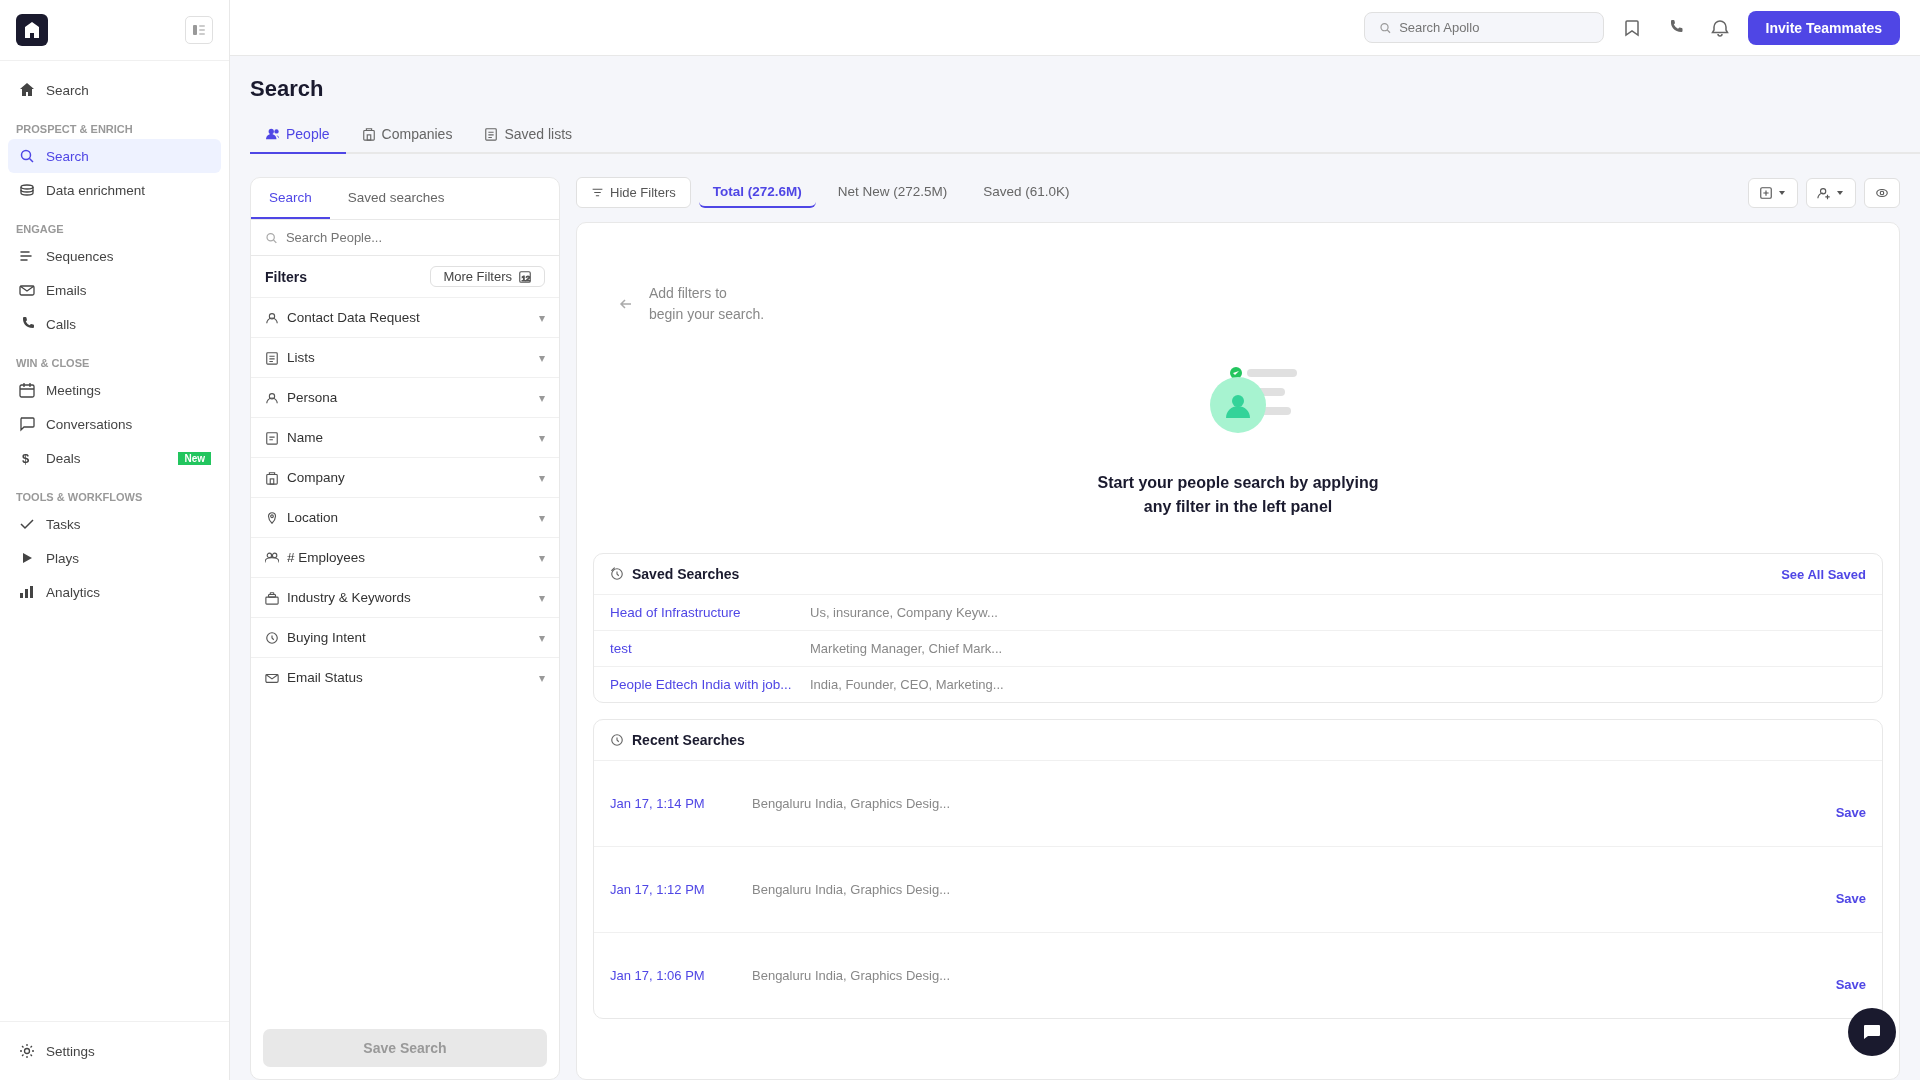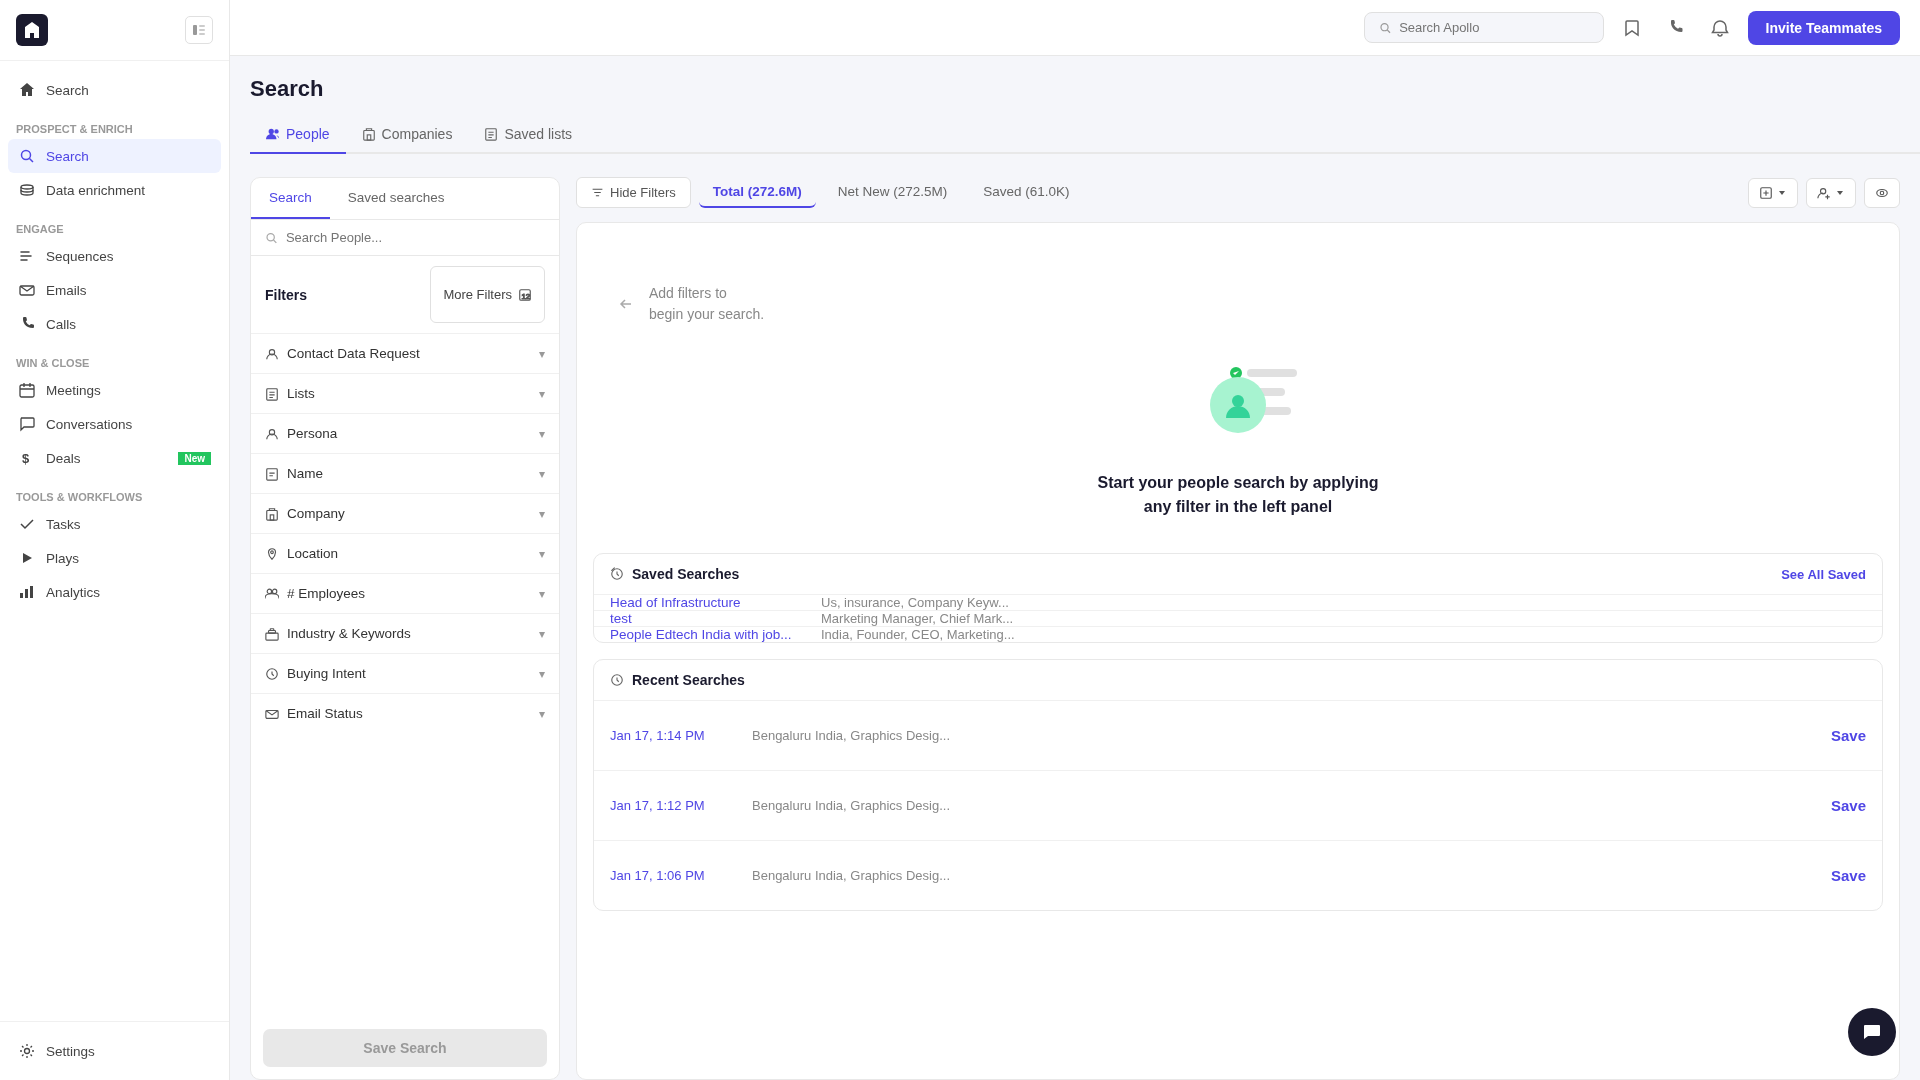--- a/index.html
+++ b/index.html
@@ -47,21 +47,21 @@
 
     
     .filters-panel { width: 310px; background: #fff; border: 1px solid #e8e8e8; border-radius: 10px; display: flex; flex-direction: column; margin-right: 16px; overflow: hidden; flex-shrink: 0; }
     .filters-header { display: flex; gap: 0; border-bottom: 1px solid #e8e8e8; }
     .filter-tab { padding: 12px 18px; cursor: pointer; font-size: 13.5px; font-weight: 500; color: #666; border-bottom: 2px solid transparent; }
     .filter-tab.active { color: #4f46e5; border-bottom-color: #4f46e5; }
     .search-people { display: flex; align-items: center; gap: 8px; padding: 10px 14px; border-bottom: 1px solid #e8e8e8; }
     .search-people input { border: none; outline: none; font-size: 13px; color: #888; width: 100%; background: transparent; }
     .filters-title-row { display: flex; align-items: center; justify-content: space-between; padding: 10px 14px; }
     .filters-label { font-size: 14px; font-weight: 700; color: #1a1a2e; }
-    .more-filters-btn { display: flex; align-items: center; gap: 6px; border: 1px solid #e0e0e0; border-radius: 6px; padding: 20px 12px; font-size: 13px; font-weight: 500; color: #444; cursor: pointer; background: #fff; }
+    .more-filters-btn { display: flex; align-items: center; gap: 6px; border: 1px solid #e0e0e0; border-radius: 6px; padding: 2px 12px; font-size: 13px; font-weight: 500; color: #444; cursor: pointer; background: #fff; }
 
     .filter-item { display: flex; align-items: center; justify-content: space-between; padding: 12px 14px; border-top: 1px solid #f0f0f0; cursor: pointer; }
     .filter-item-left { display: flex; align-items: center; gap: 8px; color: #333; font-size: 13.5px; font-weight: 500; }
     .filter-chevron { color: #999; font-size: 12px; }
 
     .save-search-btn { margin: 12px; background: #e8e8e8; color: #999; border: none; border-radius: 7px; padding: 11px; font-size: 14px; font-weight: 600; cursor: not-allowed; text-align: center; }
 
     
     .right-panel { flex: 1; display: flex; flex-direction: column; overflow: hidden; padding-right: 20px; }
     .results-bar { display: flex; align-items: center; gap: 8px; margin-bottom: 14px; }
@@ -75,29 +75,29 @@
     .empty-state { background: #fff; border: 1px solid #e8e8e8; border-radius: 10px; flex: 1; display: flex; flex-direction: column; overflow-y: auto; }
     .empty-top { display: flex; align-items: center; gap: 16px; padding: 60px 40px 20px; }
     .hint-text { color: #888; font-size: 14px; line-height: 1.5; }
     .empty-main-text { text-align: center; font-size: 16px; font-weight: 600; color: #1a1a2e; margin: 16px 0 24px; line-height: 1.5; }
 
     
     .section-card { margin: 0 16px 16px; border: 1px solid #e8e8e8; border-radius: 10px; overflow: hidden; }
     .section-header { display: flex; align-items: center; justify-content: space-between; padding: 12px 16px; }
     .section-title { display: flex; align-items: center; gap: 8px; font-size: 14px; font-weight: 700; color: #1a1a2e; }
     .see-all-link { color: #4f46e5; font-size: 13px; font-weight: 600; cursor: pointer; }
-    .saved-row { display: flex; align-items: center; padding: 0 16px; border-top: 1px solid #f0f0f0; cursor: pointer; gap: 11px; }
+    .saved-row { display: flex; align-items: center; padding: 10px 16px; border-top: 1px solid #f0f0f0; cursor: pointer; }
     .saved-row-title { color: #4f46e5; font-size: 13.5px; font-weight: 500; min-width: 200px; }
     .saved-row-desc { color: #888; font-size: 13px; flex: 1; }
 
     
     .recent-row { display: flex; align-items: center; padding: 26px 16px; border-top: 1px solid #f0f0f0; cursor: pointer; gap: 12px; }
     .recent-date { color: #4f46e5; font-size: 13px; font-weight: 500; min-width: 130px; }
     .recent-desc { color: #888; font-size: 13px; flex: 1; }
-    .save-link { color: #4f46e5; font-size: 15px; font-weight: 600; cursor: pointer; }
+    .save-link { color: #4f46e5; font-size: 13px; font-weight: 600; cursor: pointer; margin-top: 18px; }
 
     
     .chat-bubble { position: fixed; bottom: 24px; right: 24px; width: 48px; height: 48px; background: #1a1a2e; border-radius: 50%; display: flex; align-items: center; justify-content: center; cursor: pointer; color: #fff; font-size: 20px; }
   </style>
 </head>
 <body>
 
 <div class="sidebar">
   <div class="sidebar-top">
     <div class="logo">

